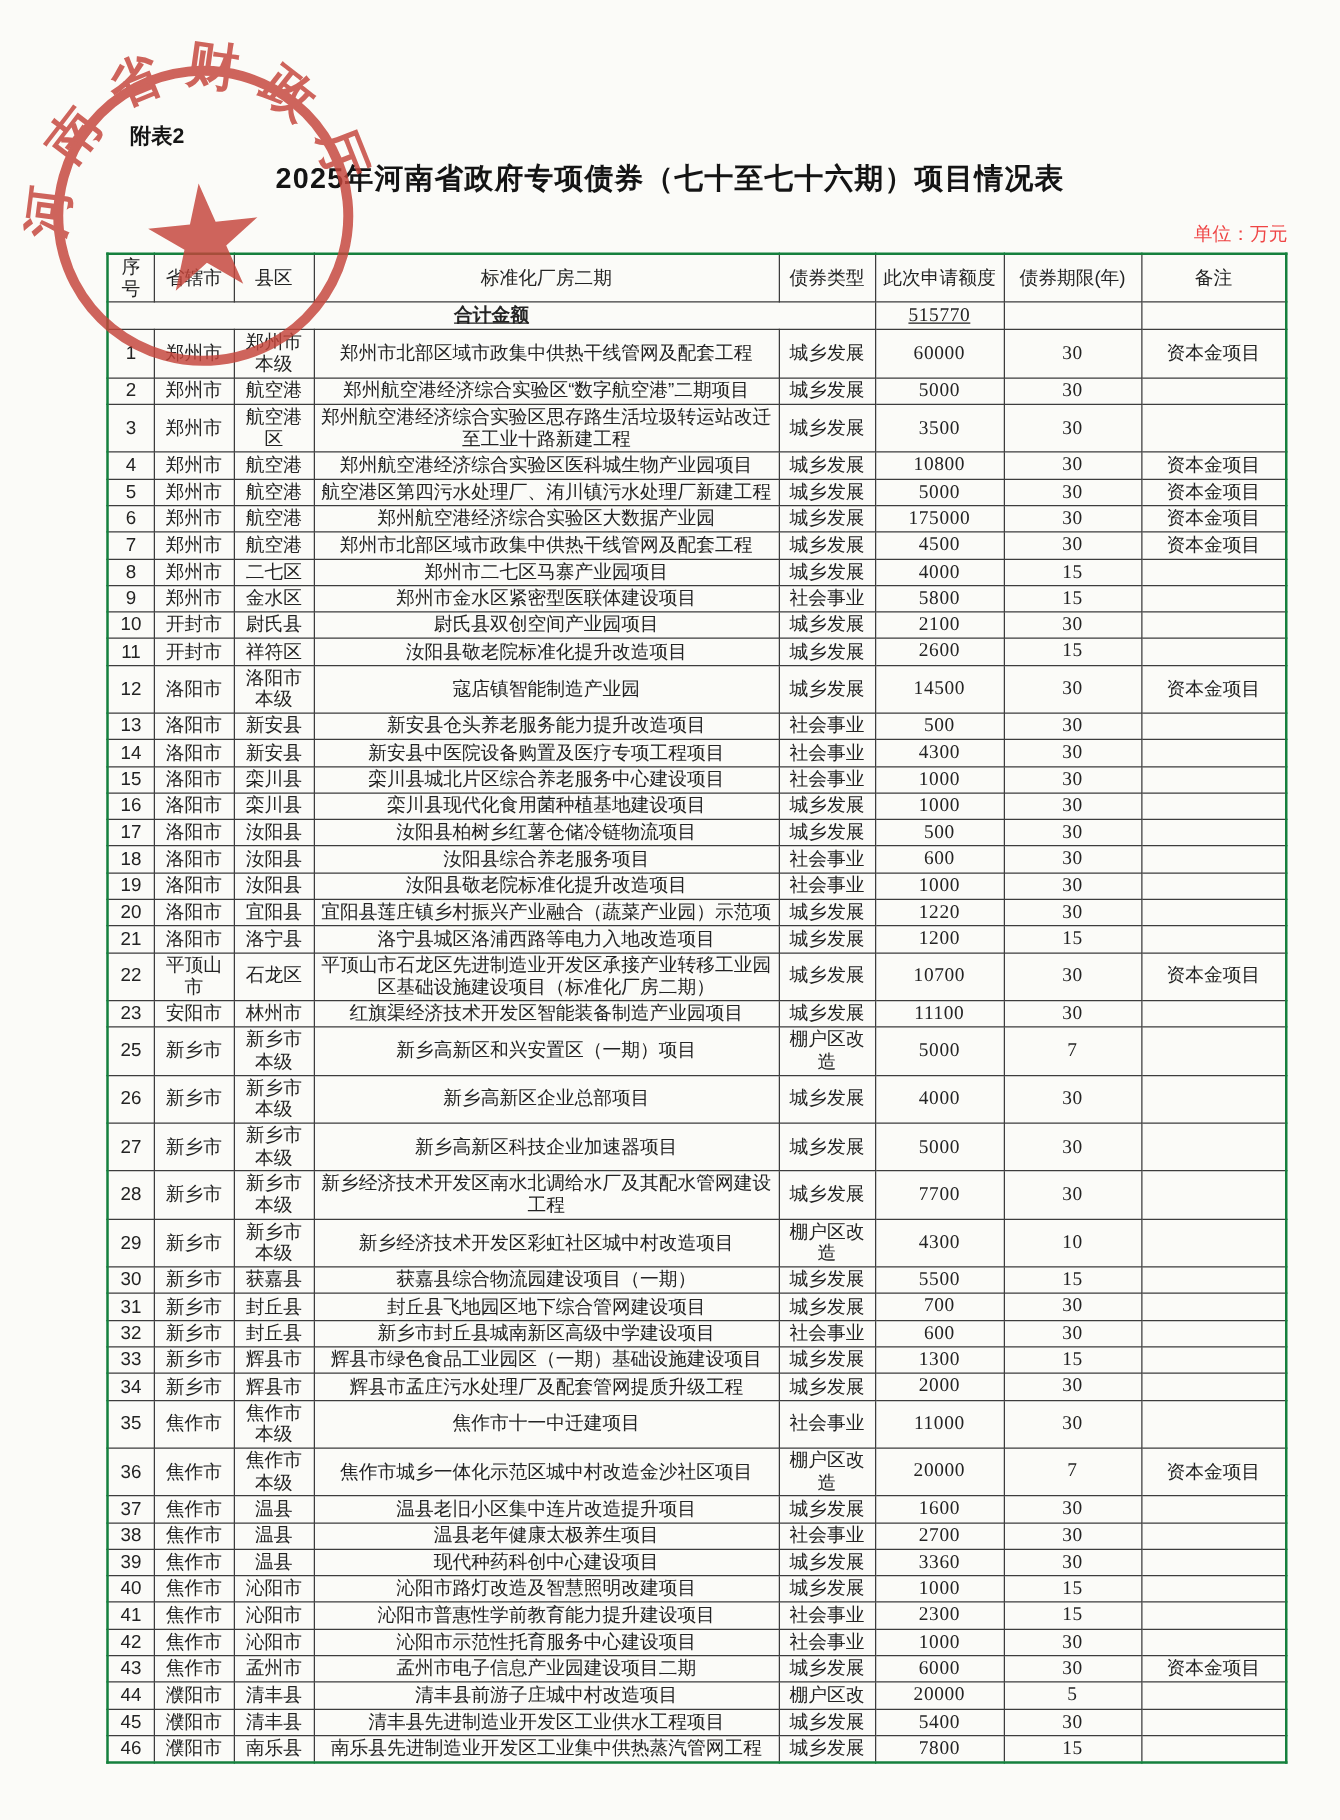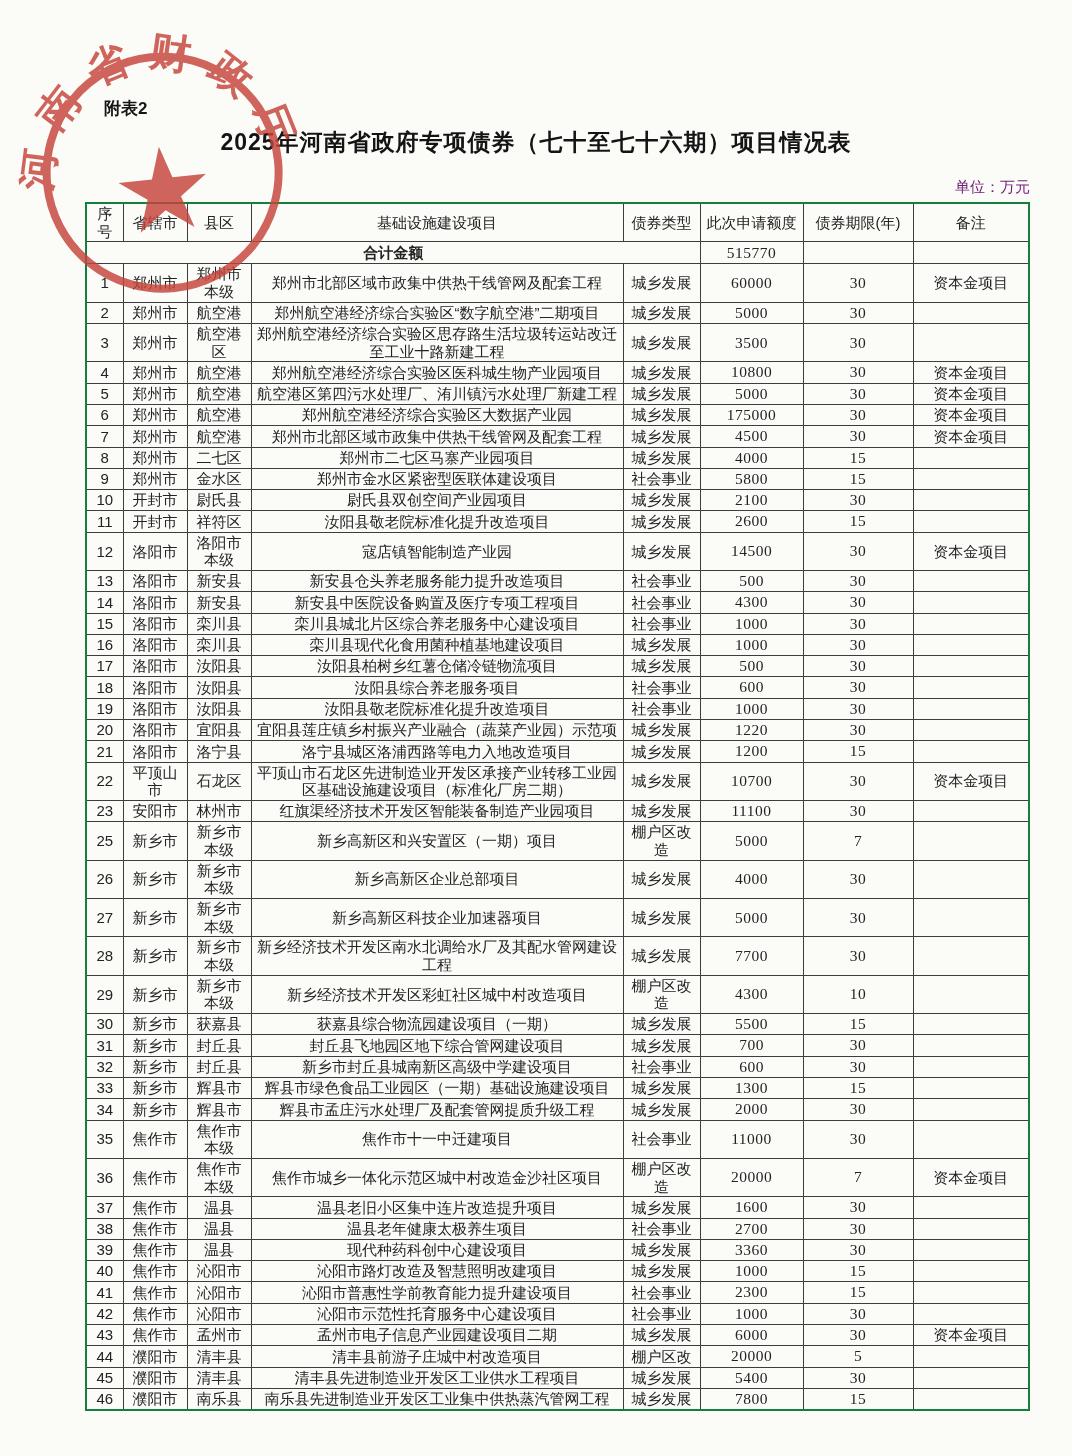--- a/index.html
+++ b/index.html
@@ -17,21 +17,21 @@
     font-size:17px;font-weight:600;color:#151515;z-index:3;margin-left:12px;
   }
   .title{
     position:absolute;left:0;top:127px;width:1072px;
     text-align:center;margin:0;
     font-size:23px;font-weight:bold;color:#141414;
     letter-spacing:1px;z-index:2;
   }
   .unit{
     position:absolute;right:42px;top:178px;
-    font-size:15px;color:#701a75;z-index:2;
+    font-size:15px;color:#ef4444;z-index:2;
   }
   .seal{
     position:absolute;left:18px;top:26px;
     z-index:4;opacity:.82;
     transform:rotate(-6deg);
     pointer-events:none;
   }
   table.doc{
     position:absolute;left:85px;top:202px;
     width:943px;table-layout:fixed;
@@ -43,21 +43,21 @@
     border:1px solid #3d3d3d;
     padding:1px 3px;
     text-align:center;vertical-align:middle;
     word-break:break-all;
     color:#232323;
     font-weight:normal;
   }
   table.doc{border:2px solid #15803d;}
   thead tr{height:29px;}
   thead th{font-weight:bold;font-size:15px;}
-  tr.total{height:22px;}
+  tr.total{height:22px;text-decoration:underline;}
   tr.total td.label{font-weight:bold;}
   tbody tr{height:19px;}
   td.num{font-family:"Liberation Serif",serif;font-size:15.5px;letter-spacing:.5px;}
   td.project{padding:1px 4px;}
 </style>
 </head>
 <body>
 
 <div class="page">
 
@@ -87,21 +87,21 @@
         <col style="width:77px">
         <col style="width:103px">
       <col style="width:110px">
         <col style="width:116px">
     </colgroup>
     <thead>
       <tr>
         <th>序号</th>
         <th>省辖市</th>
         <th>县区</th>
-        <th>基础设施建设项目</th>
+        <th>标准化厂房二期</th>
         <th>债券类型</th>
         <th>此次申请额度</th>
         <th>债券期限(年)</th>
         <th>备注</th>
       </tr>
     </thead>
     <tbody>
       <tr class="total">
         <td class="label" colspan="5">合计金额</td>
         <td class="num">515770</td>

